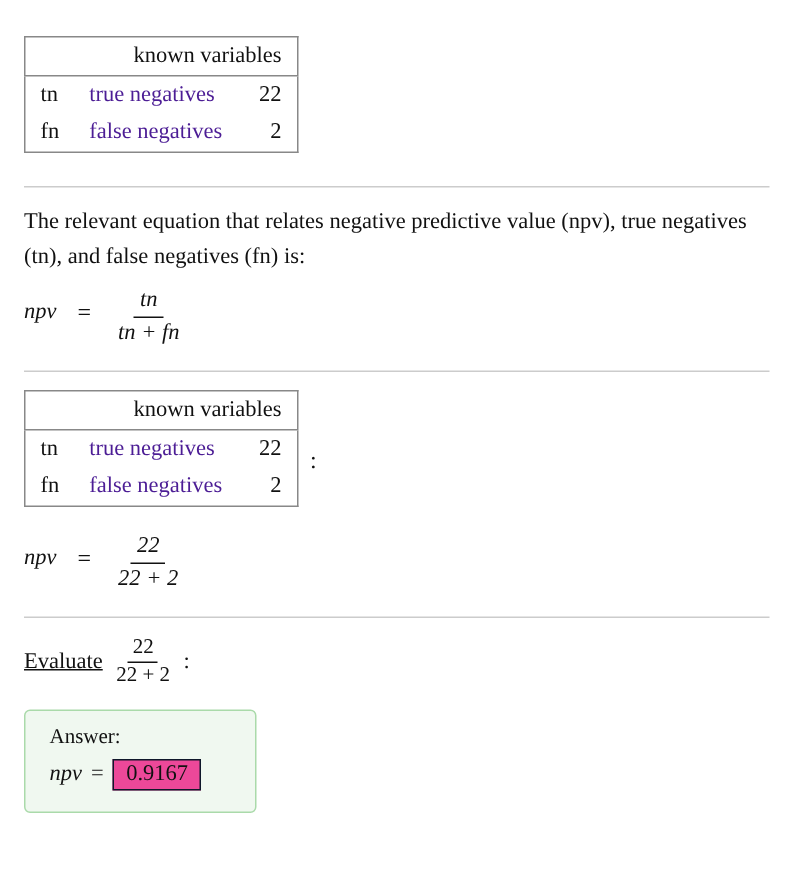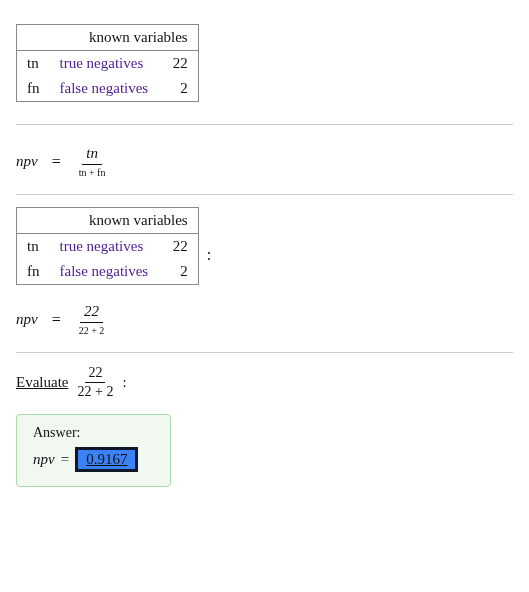--- a/index.html
+++ b/index.html
@@ -78,21 +78,22 @@
       align-items: center;
     }
     .fraction .numerator {
       border-bottom: 1.5px solid #111;
       padding: 0 4px 2px 4px;
       font-style: italic;
       font-size: 15px;
     }
     .fraction .denominator {
       padding: 2px 4px 0 4px;
-      font-size: 10px;
+      font-style: italic;
+      font-size: 15px;
     }
     .inline-fraction {
       display: inline-flex;
       flex-direction: column;
       align-items: center;
       vertical-align: middle;
       margin: 0 2px;
     }
     .inline-fraction .numerator {
       border-bottom: 1.5px solid #111;
@@ -132,25 +133,24 @@
       gap: 6px;
     }
     .answer-npv {
       font-style: italic;
       font-size: 15px;
     }
     .answer-equals {
       font-size: 15px;
     }
     .answer-value-box {
-      border: 3px solid #0f172a;
+      border: 1px solid #0f172a;
       padding: 1px 8px;
       font-size: 15px;
-      background: #3b82f6;
-      text-decoration: underline;
+      background: #ec4899;
     }
     .evaluate-intro {
       display: flex;
       align-items: center;
       gap: 4px;
       margin-bottom: 8px;
     }
     .evaluate-text {
       font-size: 15px;
       text-decoration: underline;
@@ -175,20 +175,21 @@
       <tr>
         <td class="abbr-cell">fn</td>
         <td class="label-cell">false negatives</td>
         <td class="value-cell">2</td>
       </tr>
     </tbody>
   </table>
 </div>
 
 <div class="section">
+  <p>The relevant equation that relates negative predictive value (npv), true negatives (tn), and false negatives (fn) is:</p>
   <div class="formula-block">
     <span class="formula-lhs" style="font-style:italic;">npv</span>
     <span class="equals-sign">&nbsp;=&nbsp;</span>
     <div class="fraction">
       <span class="numerator">tn</span>
       <span class="denominator">tn + fn</span>
     </div>
   </div>
 </div>
 

